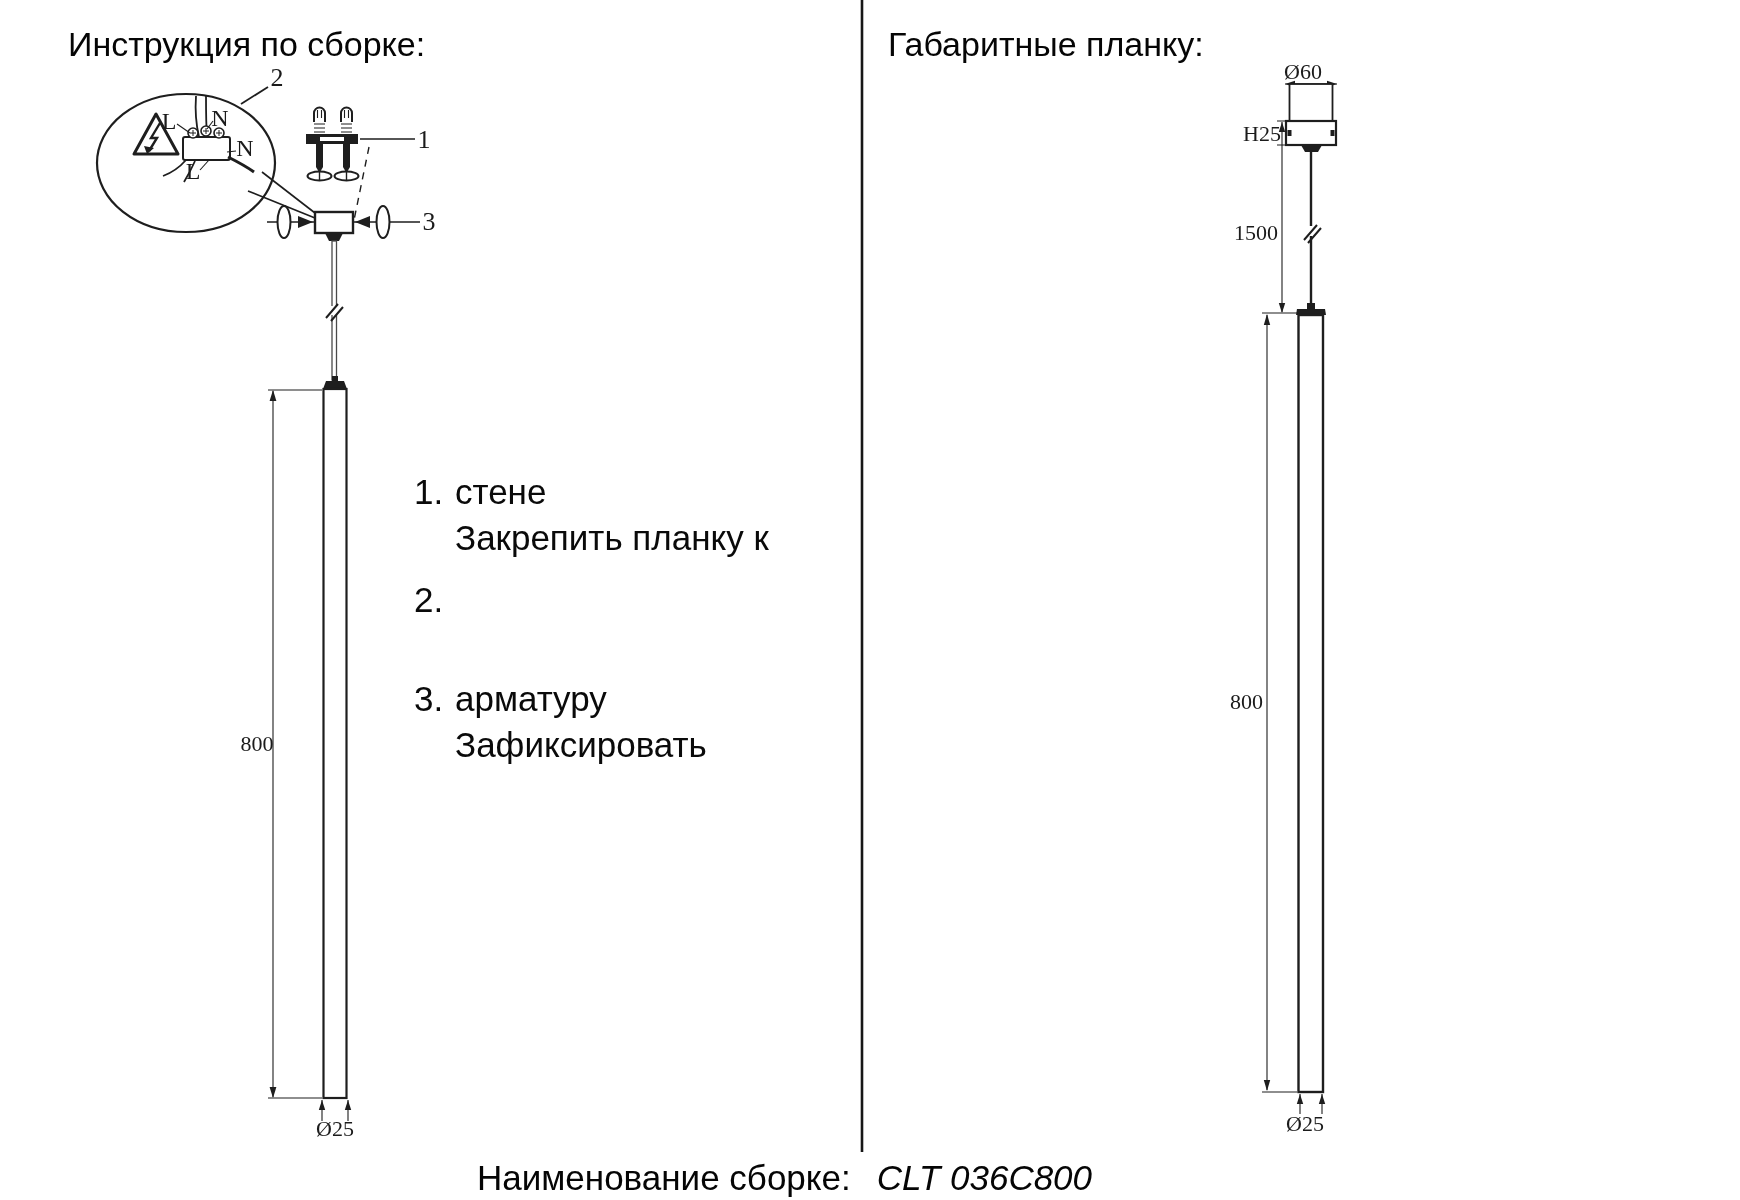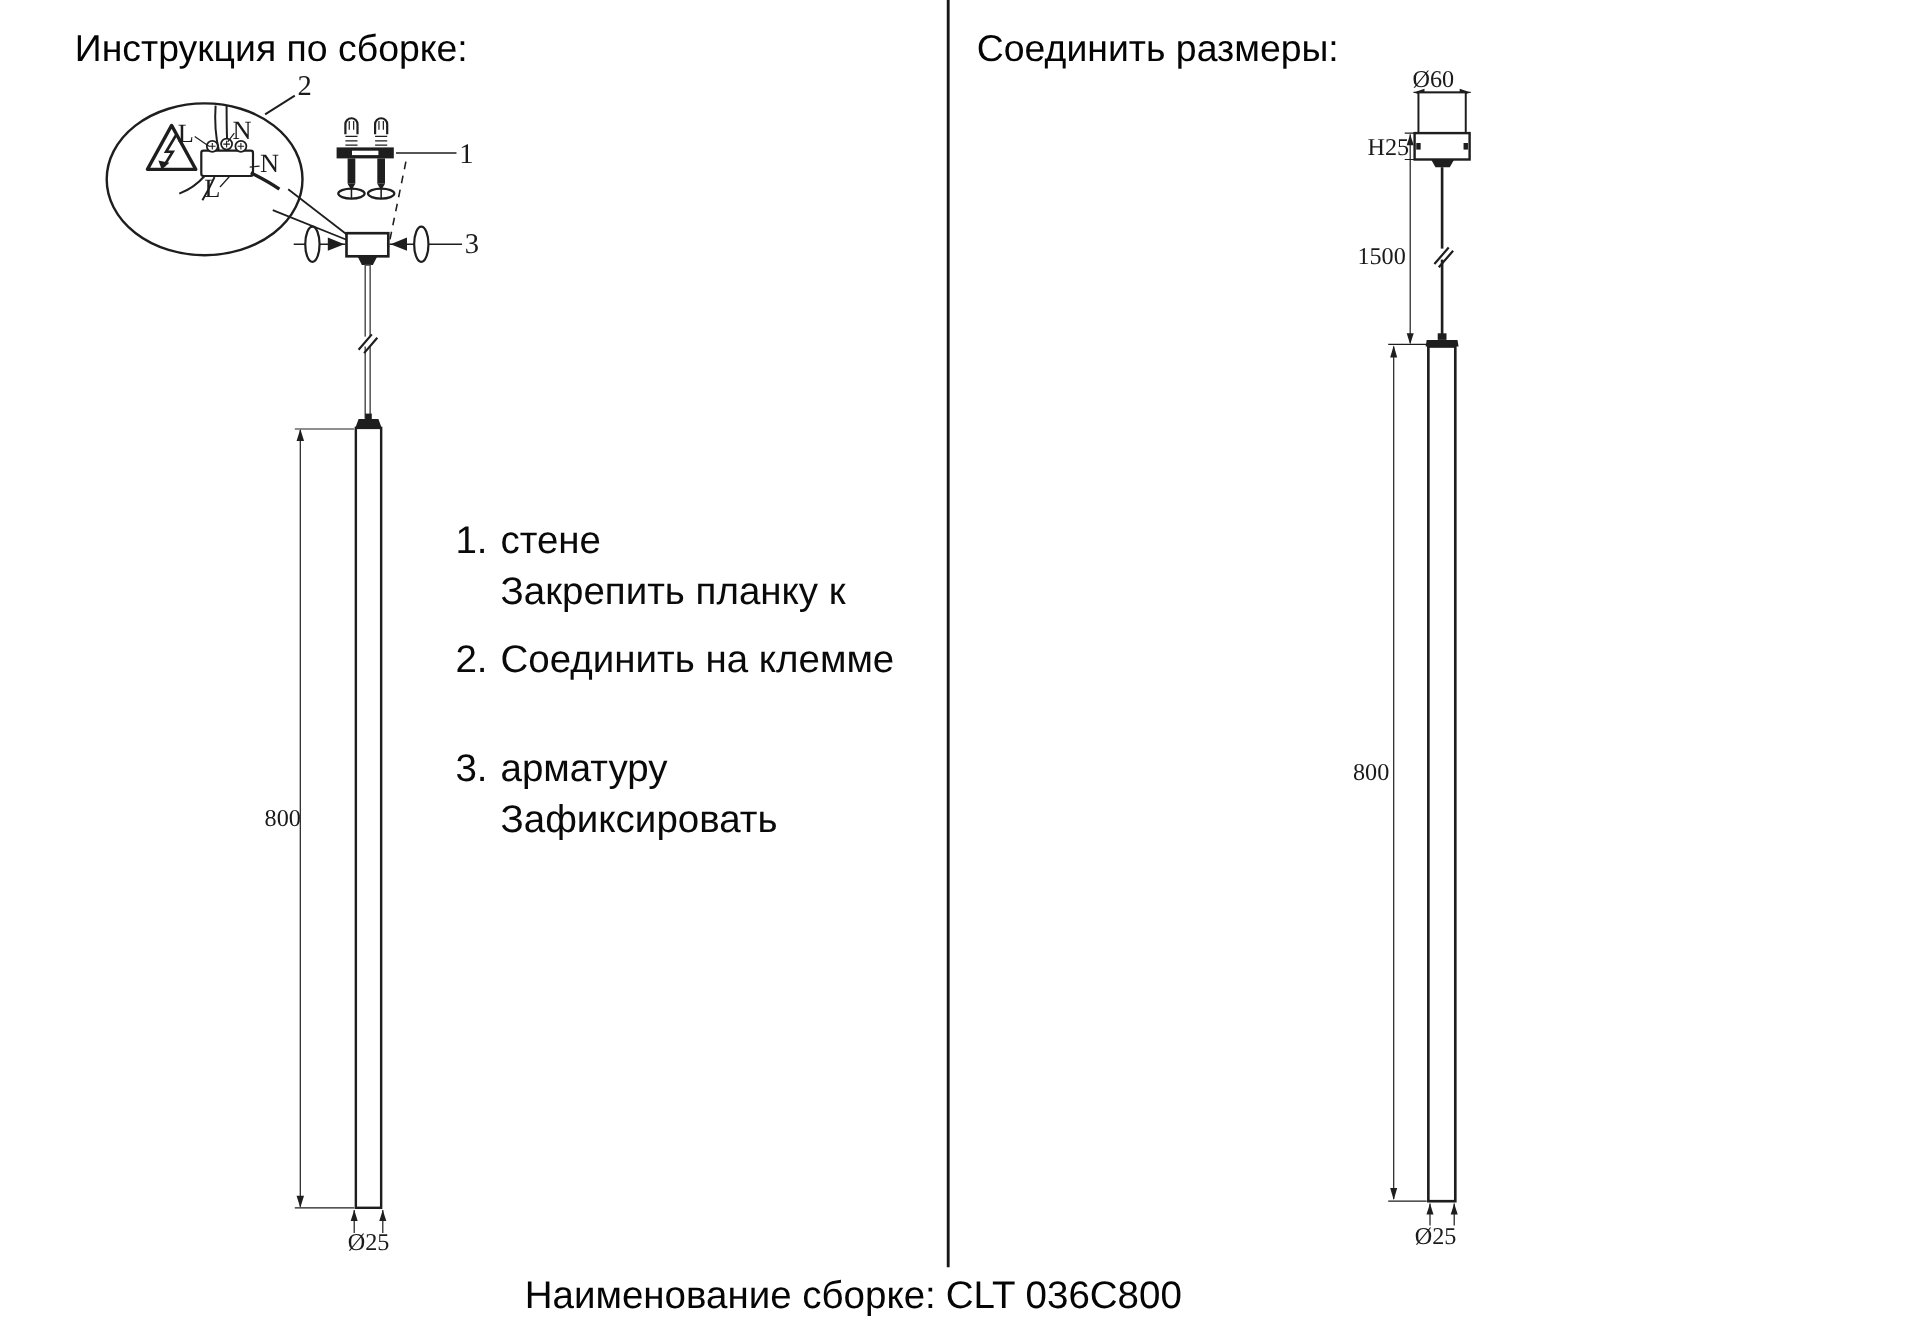--- a/index.html
+++ b/index.html
@@ -21,21 +21,21 @@
   .title{position:absolute;top:25px;font-size:34px;white-space:nowrap;}
   .left-title{left:68px;}
   .right-title{left:888px;}
   .step{position:absolute;left:414px;display:flex;font-size:35px;line-height:46px;color:#0a0a0a;}
   .step .num{width:41px;flex:none;}
   .step .lines div{white-space:nowrap;}
   #step1{top:469px;}
   #step2{top:577px;}
   #step3{top:676px;}
   .footer{position:absolute;left:477px;top:1158px;font-size:35px;white-space:nowrap;}
-  .footer .code{margin-left:9px;}
+  .footer .code{margin-left:26px;font-style:italic;}
 </style>
 </head>
 <body>
 
 <div class="canvas">
 
   <svg class="art" width="1740" height="1200" viewBox="0 0 1740 1200">
 
     <g>
       <ellipse class="wht" cx="186" cy="163" rx="89" ry="69" stroke-width="2.2"></ellipse>
@@ -189,34 +189,31 @@
 
     <g>
       <path class="ln thin" d="M1300,1094 V1114 M1322,1094 V1114"></path>
       <polygon class="arr" points="1300,1094 1296.8,1104 1303.2,1104"></polygon>
       <polygon class="arr" points="1322,1094 1318.8,1104 1325.2,1104"></polygon>
     </g>
     <text class="dim" x="1305" y="1131" text-anchor="middle">Ø25</text>
   </svg>
 
   <div class="title left-title">Инструкция по сборке:</div>
-  <div class="title right-title">Соединить размеры:</div>
+  <div class="title right-title">Габаритные планку:</div>
 
   <div class="step" id="step1">
     <span class="num">1.</span>
     <span class="lines">
       <div>стене</div>
       <div>Закрепить планку к</div>
     </span>
   </div>
   <div class="step" id="step2">
     <span class="num">2.</span>
-    <span class="lines">
-      <div>Соединить на клемме</div>
-    </span>
   </div>
   <div class="step" id="step3">
     <span class="num">3.</span>
     <span class="lines">
       <div>арматуру</div>
       <div>Зафиксировать</div>
     </span>
   </div>
 
   <div class="footer">

